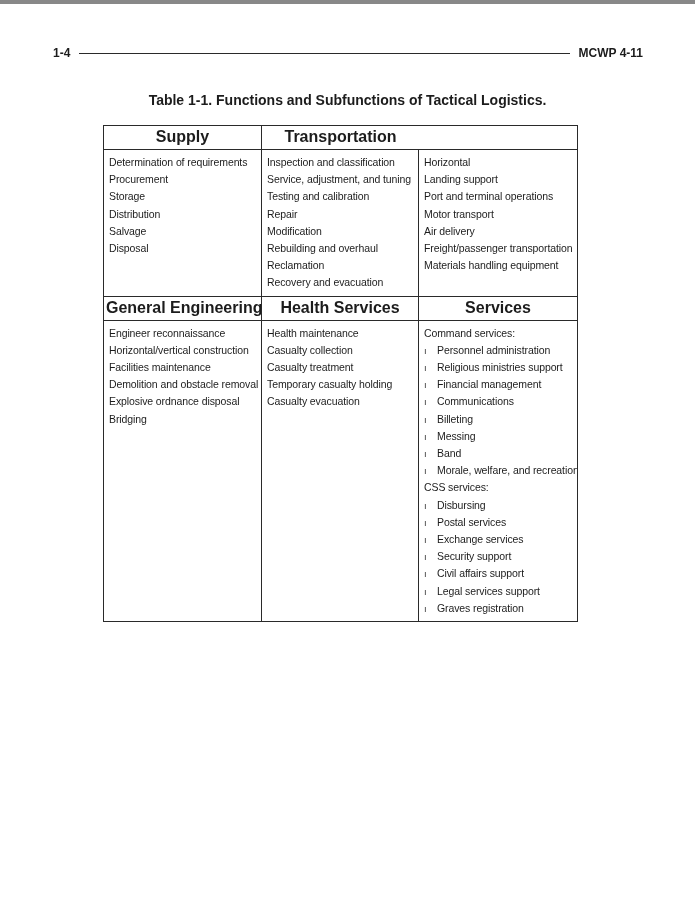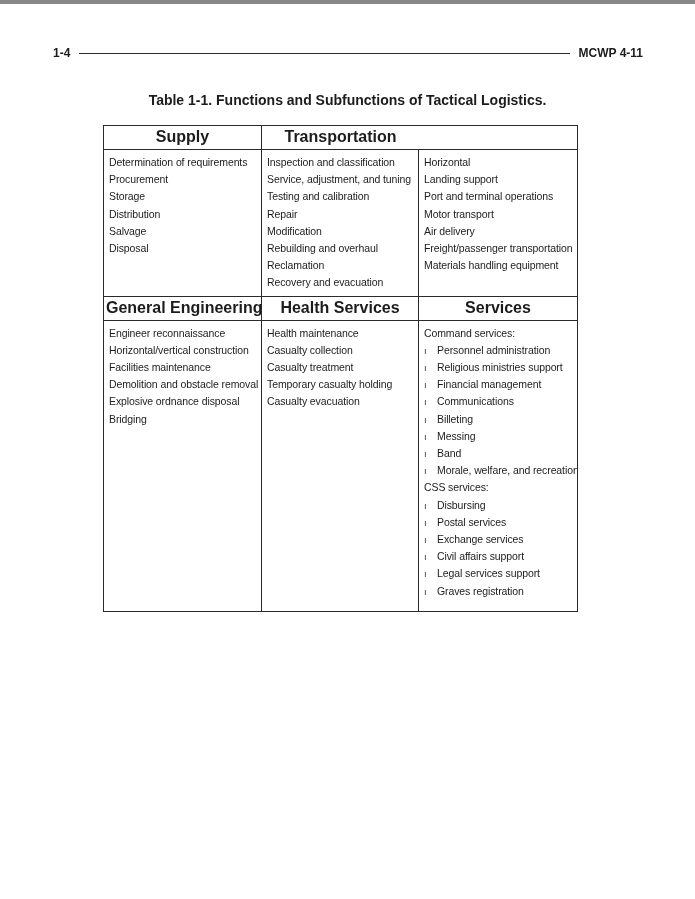--- a/index.html
+++ b/index.html
@@ -186,20 +186,21 @@
           <div class="cell-line"><span class="bullet-glyph">ı</span><span>Financial management</span></div>
           <div class="cell-line"><span class="bullet-glyph">ı</span><span>Communications</span></div>
           <div class="cell-line"><span class="bullet-glyph">ı</span><span>Billeting</span></div>
           <div class="cell-line"><span class="bullet-glyph">ı</span><span>Messing</span></div>
           <div class="cell-line"><span class="bullet-glyph">ı</span><span>Band</span></div>
           <div class="cell-line"><span class="bullet-glyph">ı</span><span>Morale, welfare, and recreation</span></div>
           <div class="cell-line">CSS services:</div>
           <div class="cell-line"><span class="bullet-glyph">ı</span><span>Disbursing</span></div>
           <div class="cell-line"><span class="bullet-glyph">ı</span><span>Postal services</span></div>
           <div class="cell-line"><span class="bullet-glyph">ı</span><span>Exchange services</span></div>
+          <div class="cell-line"><span class="bullet-glyph">ı</span><span>Security support</span></div>
           <div class="cell-line"><span class="bullet-glyph">ı</span><span>Civil affairs support</span></div>
           <div class="cell-line"><span class="bullet-glyph">ı</span><span>Legal services support</span></div>
           <div class="cell-line"><span class="bullet-glyph">ı</span><span>Graves registration</span></div>
         </div>
       </div>
     </div>
 
 </div>
 
 </body></html>

